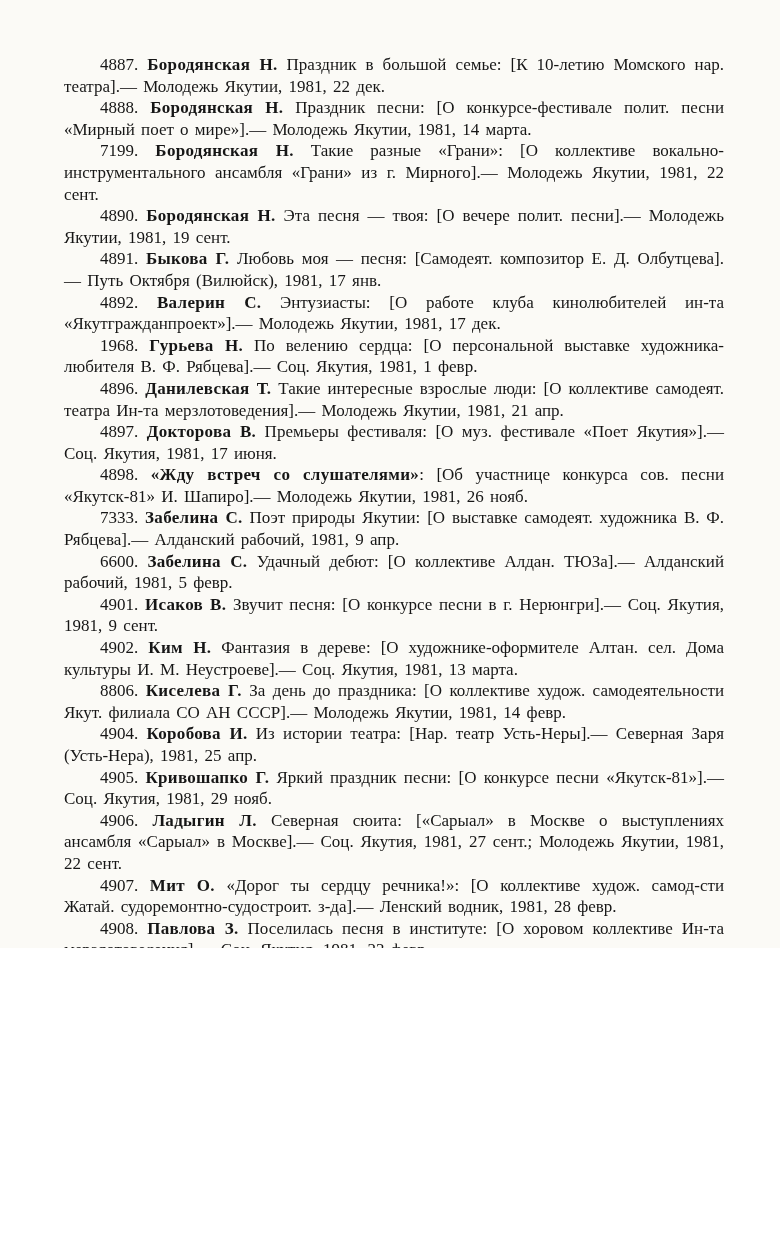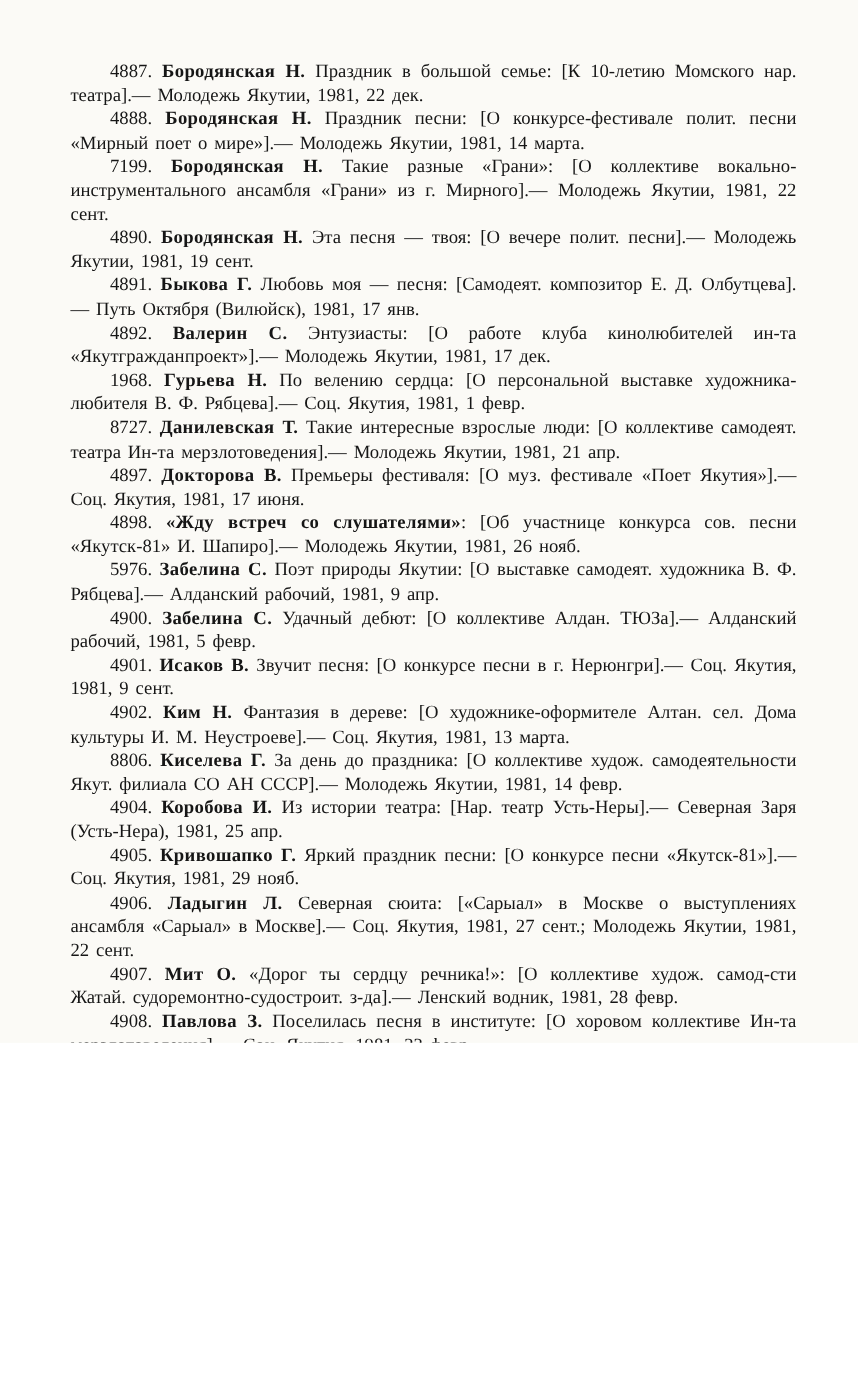--- a/index.html
+++ b/index.html
@@ -65,29 +65,29 @@
   <p class="entry"><span class="num">4890.</span> <span class="author">Бородянская Н.</span><span class="body"> Эта песня — твоя: [О вечере полит. песни].— Молодежь Якутии, 1981, 19 сент.</span></p>
 
   <p class="entry"><span class="num">4891.</span> <span class="author">Быкова Г.</span><span class="body"> Любовь моя — песня: [Самодеят. композитор Е. Д. Олбутцева].— Путь Октября (Вилюйск), 1981, 17 янв.</span></p>
 
   <p class="entry"><span class="num">4892.</span> <span class="author">Валерин С.</span><span class="body"> Энтузиасты: [О работе клуба кинолюбителей ин-та «Якутгражданпроект»].— Молодежь Якутии, 1981, 17 дек.</span></p>
 
 
 
   <p class="entry"><span class="num">1968.</span> <span class="author">Гурьева Н.</span><span class="body"> По велению сердца: [О персональной выставке художника-любителя В. Ф. Рябцева].— Соц. Якутия, 1981, 1 февр.</span></p>
 
-  <p class="entry"><span class="num">8727.</span> <span class="author">Данилевская Т.</span><span class="body"> Такие интересные взрослые люди: [О коллективе самодеят. театра Ин-та мерзлотоведения].— Молодежь Якутии, 1981, 21 апр.</span></p>
+  <p class="entry"><span class="num">4896.</span> <span class="author">Данилевская Т.</span><span class="body"> Такие интересные взрослые люди: [О коллективе самодеят. театра Ин-та мерзлотоведения].— Молодежь Якутии, 1981, 21 апр.</span></p>
 
   <p class="entry"><span class="num">4897.</span> <span class="author">Докторова В.</span><span class="body"> Премьеры фестиваля: [О муз. фестивале «Поет Якутия»].— Соц. Якутия, 1981, 17 июня.</span></p>
 
   <p class="entry"><span class="num">4898.</span> <span class="author">«Жду встреч со слушателями»</span><span class="body">: [Об участнице конкурса сов. песни «Якутск-81» И. Шапиро].— Молодежь Якутии, 1981, 26 нояб.</span></p>
 
-  <p class="entry"><span class="num">5976.</span> <span class="author">Забелина С.</span><span class="body"> Поэт природы Якутии: [О выставке самодеят. художника В. Ф. Рябцева].— Алданский рабочий, 1981, 9 апр.</span></p>
+  <p class="entry"><span class="num">7333.</span> <span class="author">Забелина С.</span><span class="body"> Поэт природы Якутии: [О выставке самодеят. художника В. Ф. Рябцева].— Алданский рабочий, 1981, 9 апр.</span></p>
 
-  <p class="entry"><span class="num">4900.</span> <span class="author">Забелина С.</span><span class="body"> Удачный дебют: [О коллективе Алдан. ТЮЗа].— Алданский рабочий, 1981, 5 февр.</span></p>
+  <p class="entry"><span class="num">6600.</span> <span class="author">Забелина С.</span><span class="body"> Удачный дебют: [О коллективе Алдан. ТЮЗа].— Алданский рабочий, 1981, 5 февр.</span></p>
 
   <p class="entry"><span class="num">4901.</span> <span class="author">Исаков В.</span><span class="body"> Звучит песня: [О конкурсе песни в г. Нерюнгри].— Соц. Якутия, 1981, 9 сент.</span></p>
 
   <p class="entry"><span class="num">4902.</span> <span class="author">Ким Н.</span><span class="body"> Фантазия в дереве: [О художнике-оформителе Алтан. сел. Дома культуры И. М. Неустроеве].— Соц. Якутия, 1981, 13 марта.</span></p>
 
   <p class="entry"><span class="num">8806.</span> <span class="author">Киселева Г.</span><span class="body"> За день до праздника: [О коллективе худож. самодеятельности Якут. филиала СО АН СССР].— Молодежь Якутии, 1981, 14 февр.</span></p>
 
   <p class="entry"><span class="num">4904.</span> <span class="author">Коробова И.</span><span class="body"> Из истории театра: [Нар. театр Усть-Неры].— Северная Заря (Усть-Нера), 1981, 25 апр.</span></p>
 
   <p class="entry"><span class="num">4905.</span> <span class="author">Кривошапко Г.</span><span class="body"> Яркий праздник песни: [О конкурсе песни «Якутск-81»].— Соц. Якутия, 1981, 29 нояб.</span></p>

